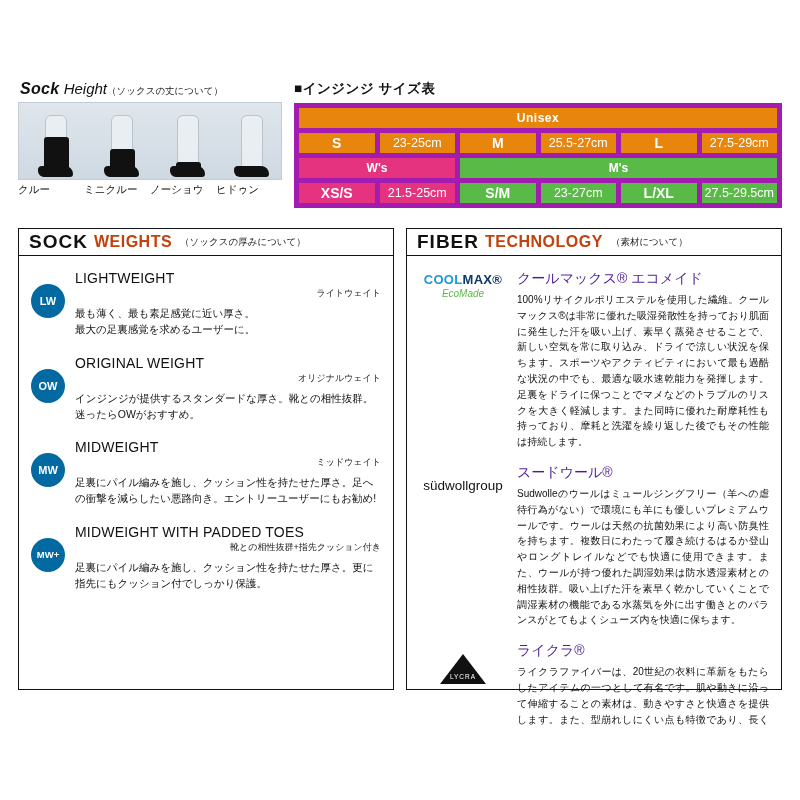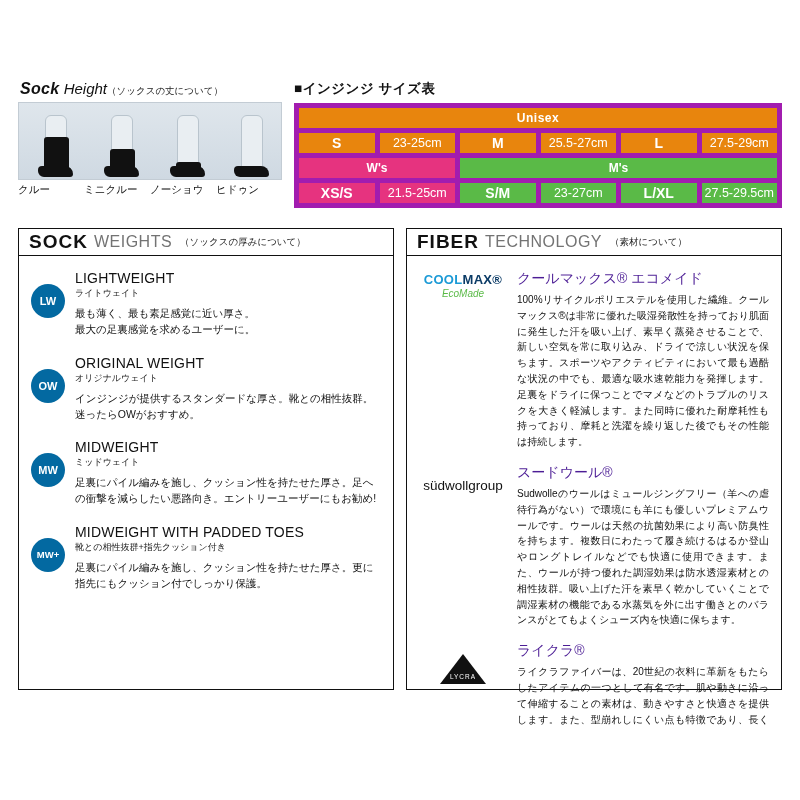--- a/index.html
+++ b/index.html
@@ -149,21 +149,22 @@
     background: #fff;
   }
   .panel-head .hw {
     font-weight: bold;
     font-size: 19px;
     letter-spacing: 1px;
   }
   .panel-head .hl {
     font-size: 16px;
     letter-spacing: .5px;
-    color: #737373;
+    color: #c2410c;
+    font-weight: bold;
   }
   .panel-head .hj {
     font-size: 9.5px;
     color: #222;
     margin-left: 2px;
   }
   .panel-body {
     border: 1px solid #111;
     border-top: none;
     height: 434px;
@@ -194,20 +195,21 @@
   .wtext { flex: 1; }
   .wname {
     font-size: 14px;
     letter-spacing: .2px;
     color: #111;
   }
   .wjp {
     font-size: 9px;
     color: #222;
     margin-top: 1px;
+    text-align: right;
   }
   .wdesc {
     font-size: 10.5px;
     line-height: 1.55;
     margin-top: 5px;
     color: #111;
   }
 
   
   .frow {

